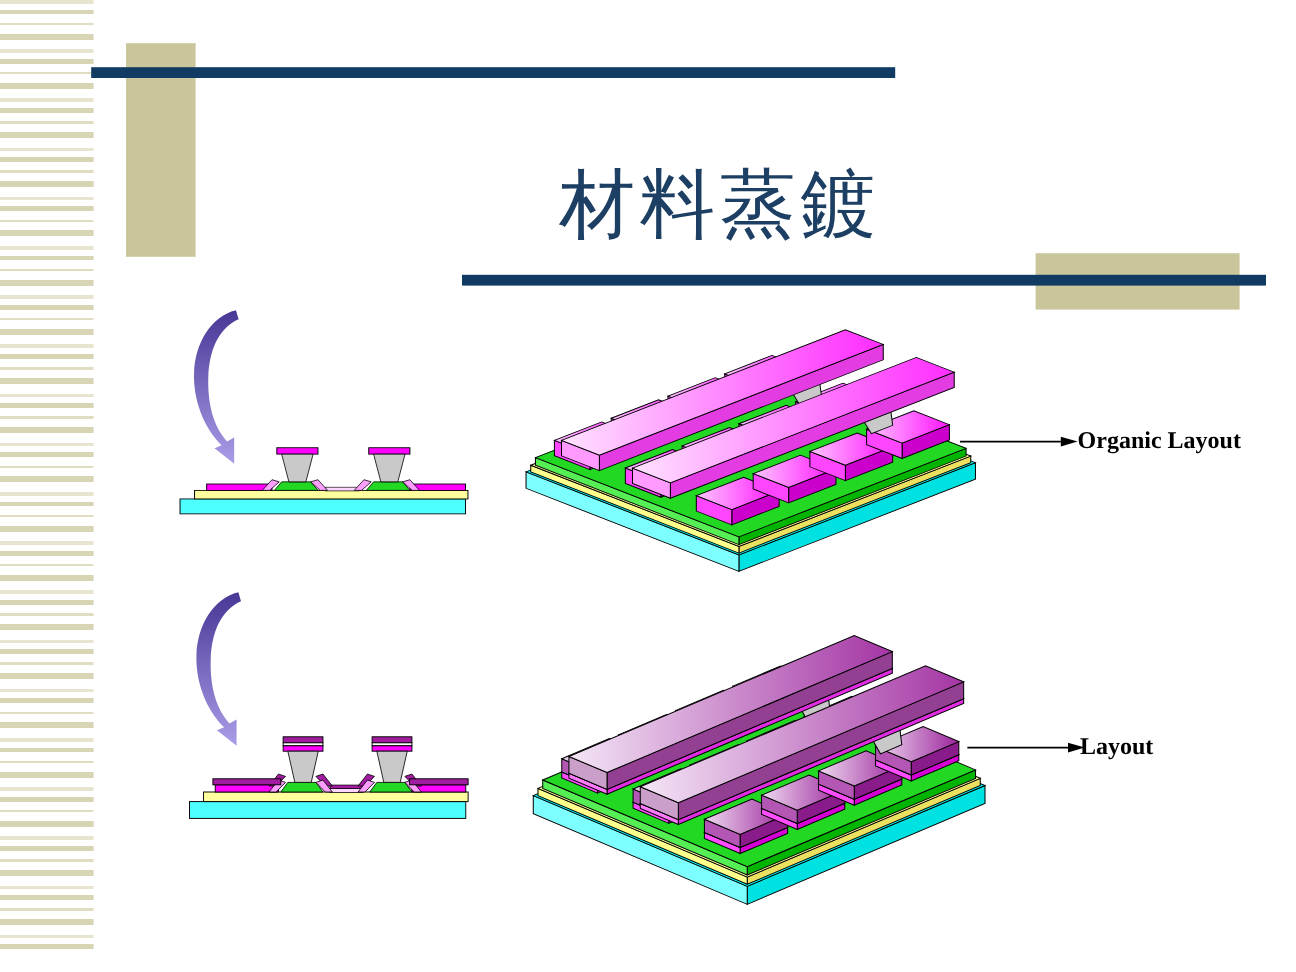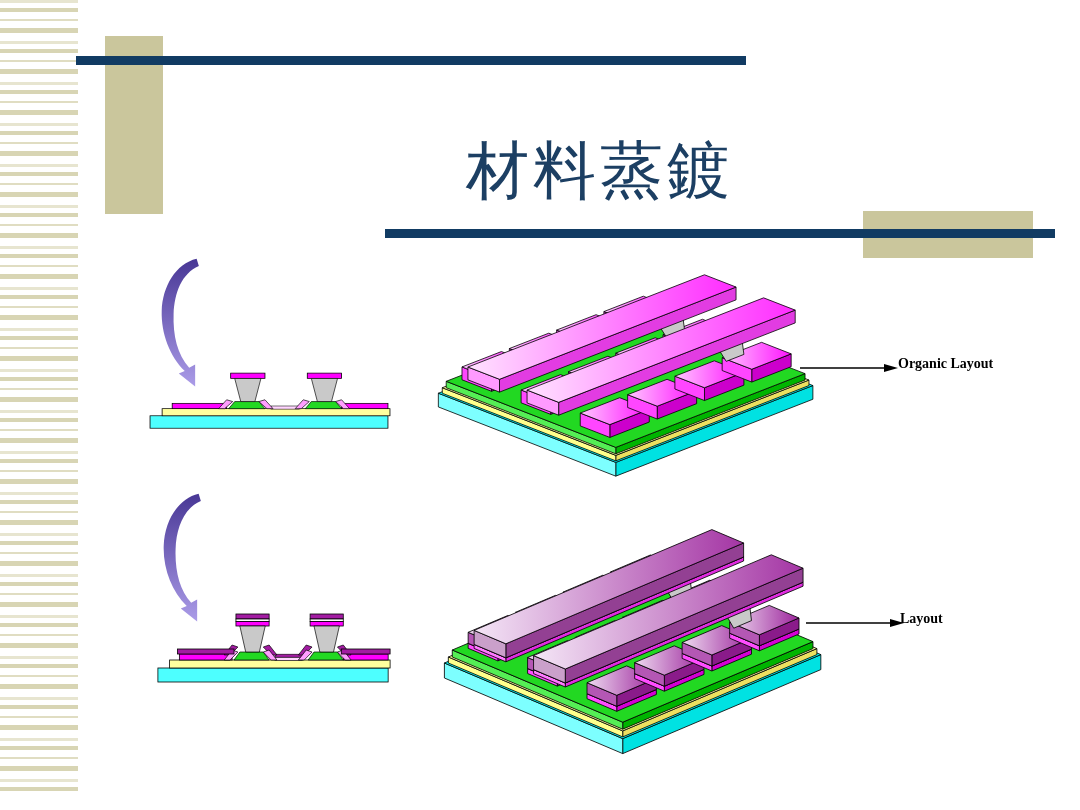--- a/index.html
+++ b/index.html
@@ -23,21 +23,21 @@
   .diagram{position:absolute;}
   #arrow1{left:158px;top:257px;width:52px;height:132px;}
   #arrow2{left:160px;top:492px;width:52px;height:132px;}
   #cs1{left:146px;top:366px;width:248px;height:64px;}
   #cs2{left:154px;top:612px;width:240px;height:72px;}
   #chip1{left:432px;top:266px;width:390px;height:216px;}
   #chip2{left:438px;top:524px;width:392px;height:236px;}
   .pointer{position:absolute;width:102px;height:12px;}
   #ptr-organic{left:800px;top:362px;}
   #ptr-cathode{left:806px;top:617px;}
-  .lbl{position:absolute;font-weight:bold;font-size:14px;white-space:nowrap;text-align:center;}
+  .lbl{position:absolute;font-weight:bold;font-size:20px;white-space:nowrap;text-align:center;}
   #lbl-organic{left:898px;top:356px;}
   #lbl-cathode{left:900px;top:611px;}
 </style>
 </head>
 <body>
 
 <div id="slide">
 
   <div id="stripes"></div>
 

